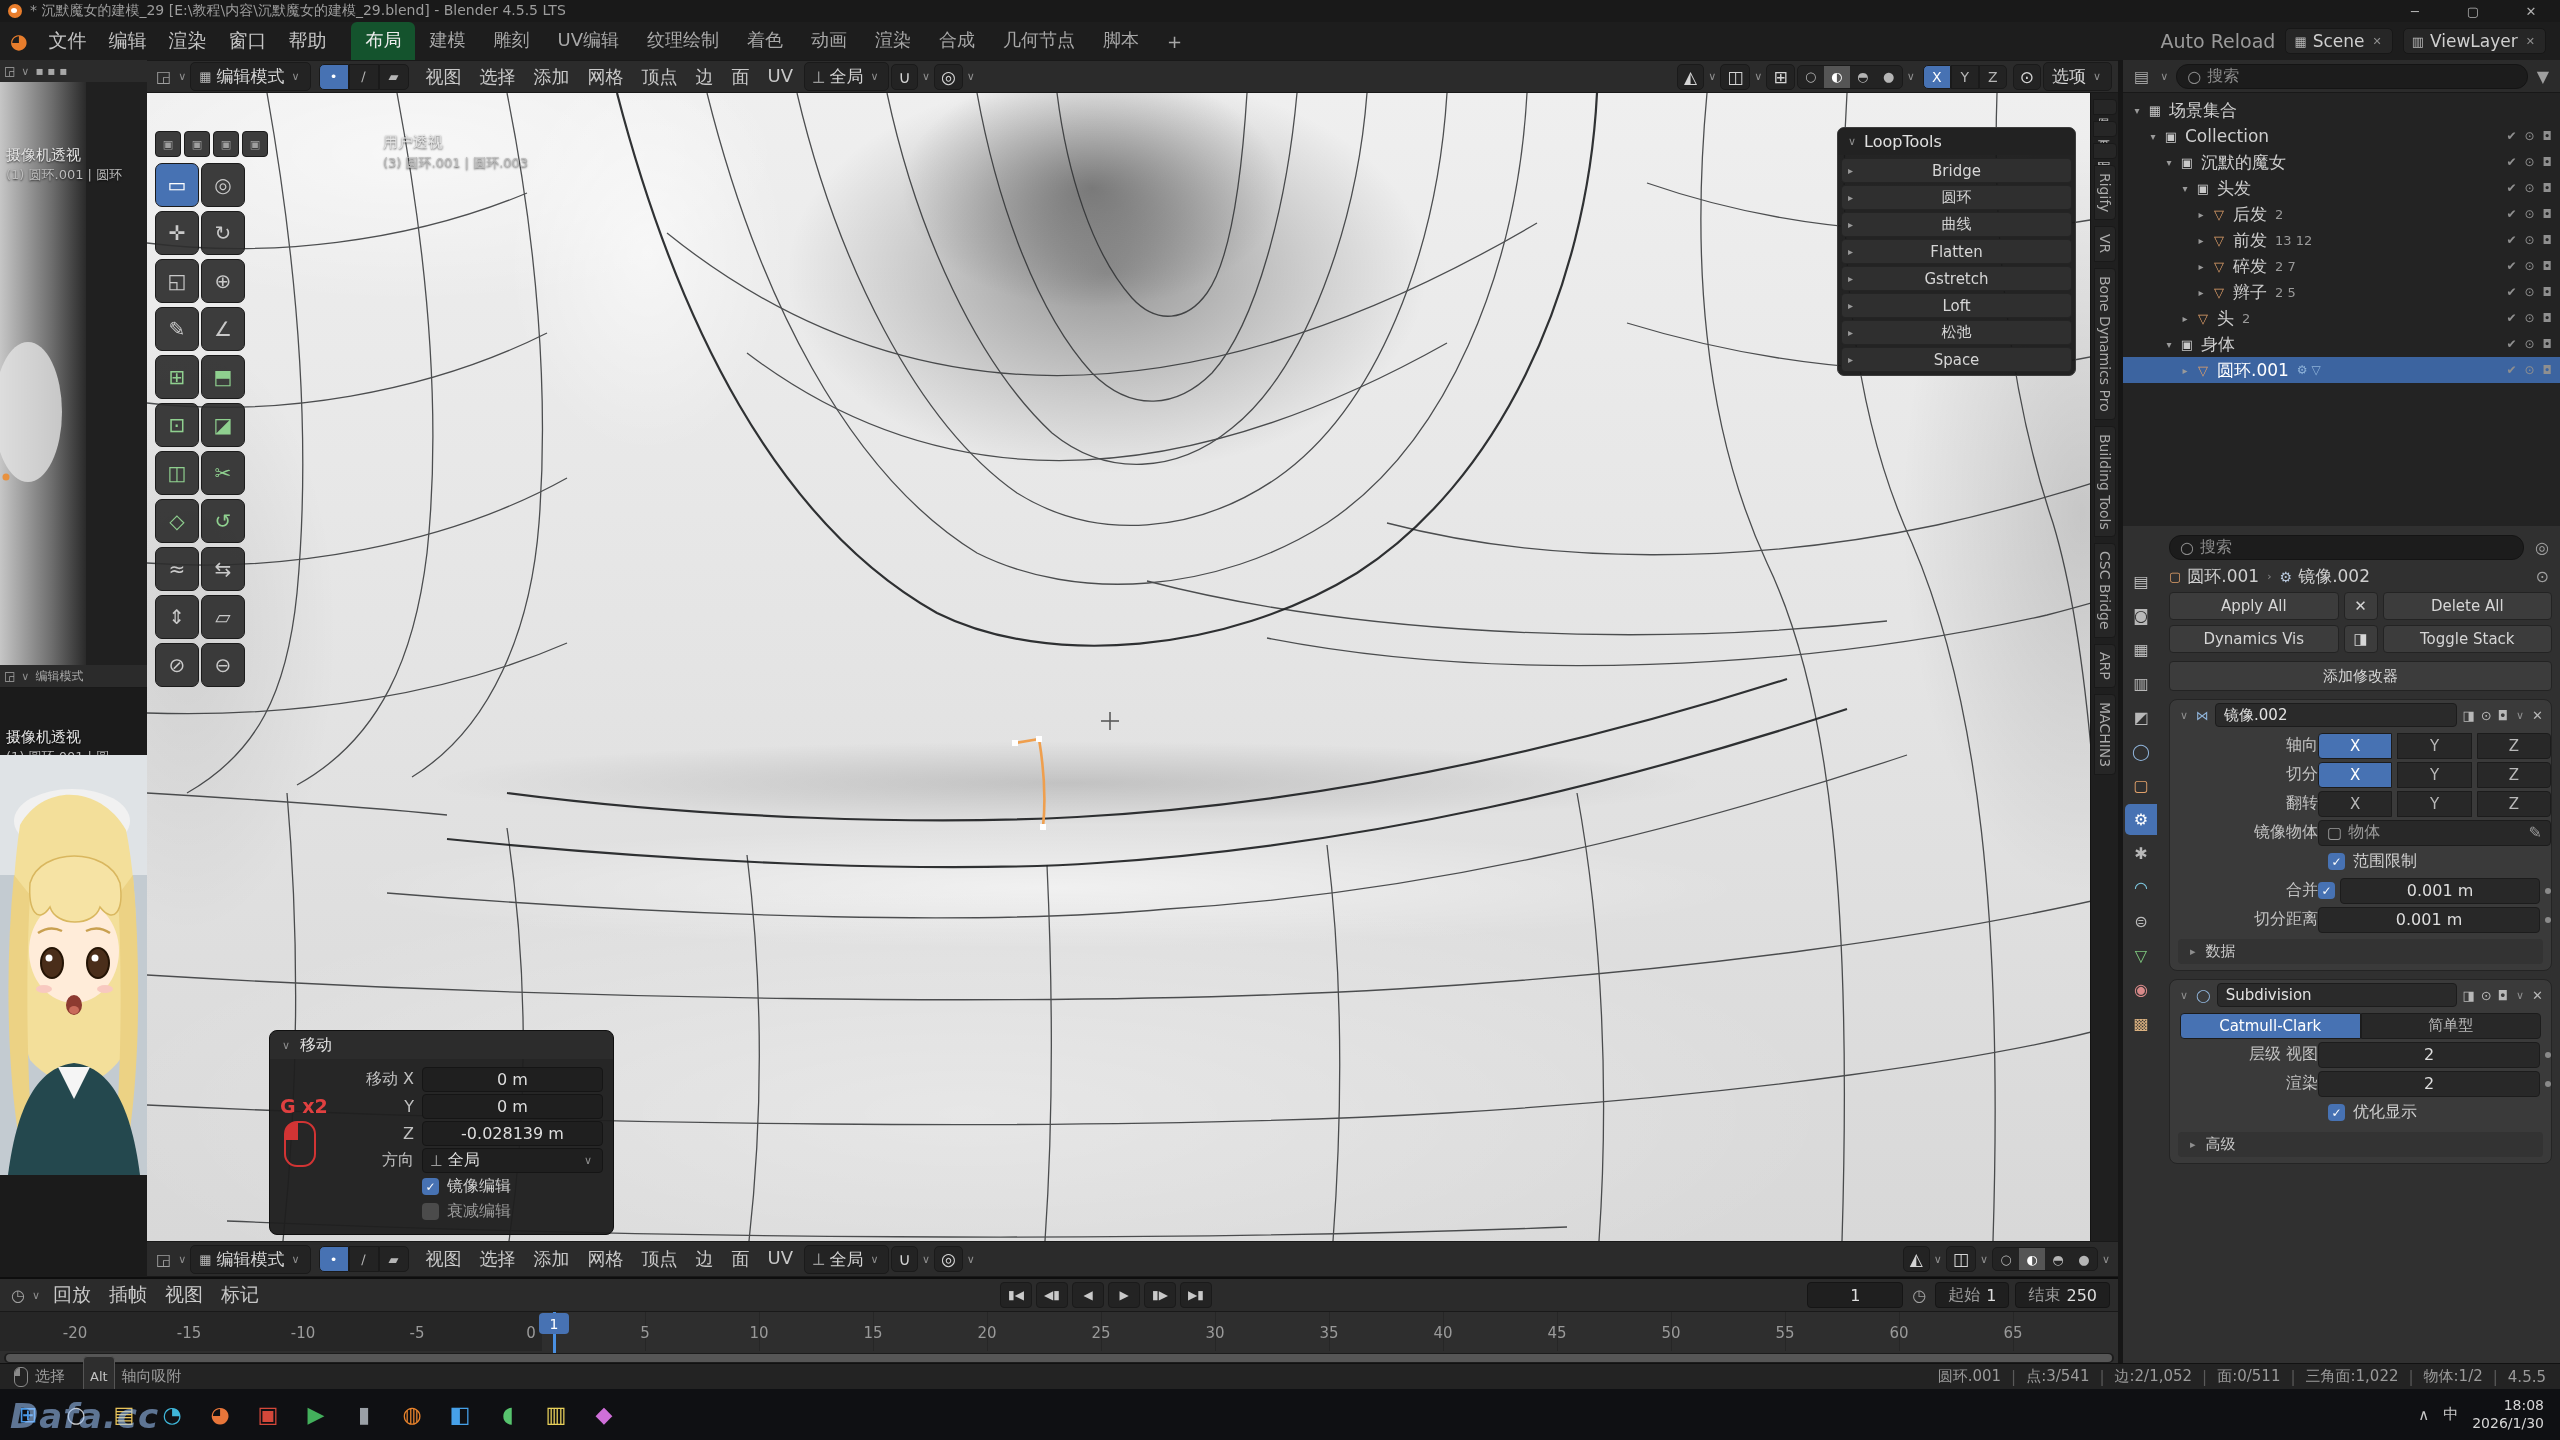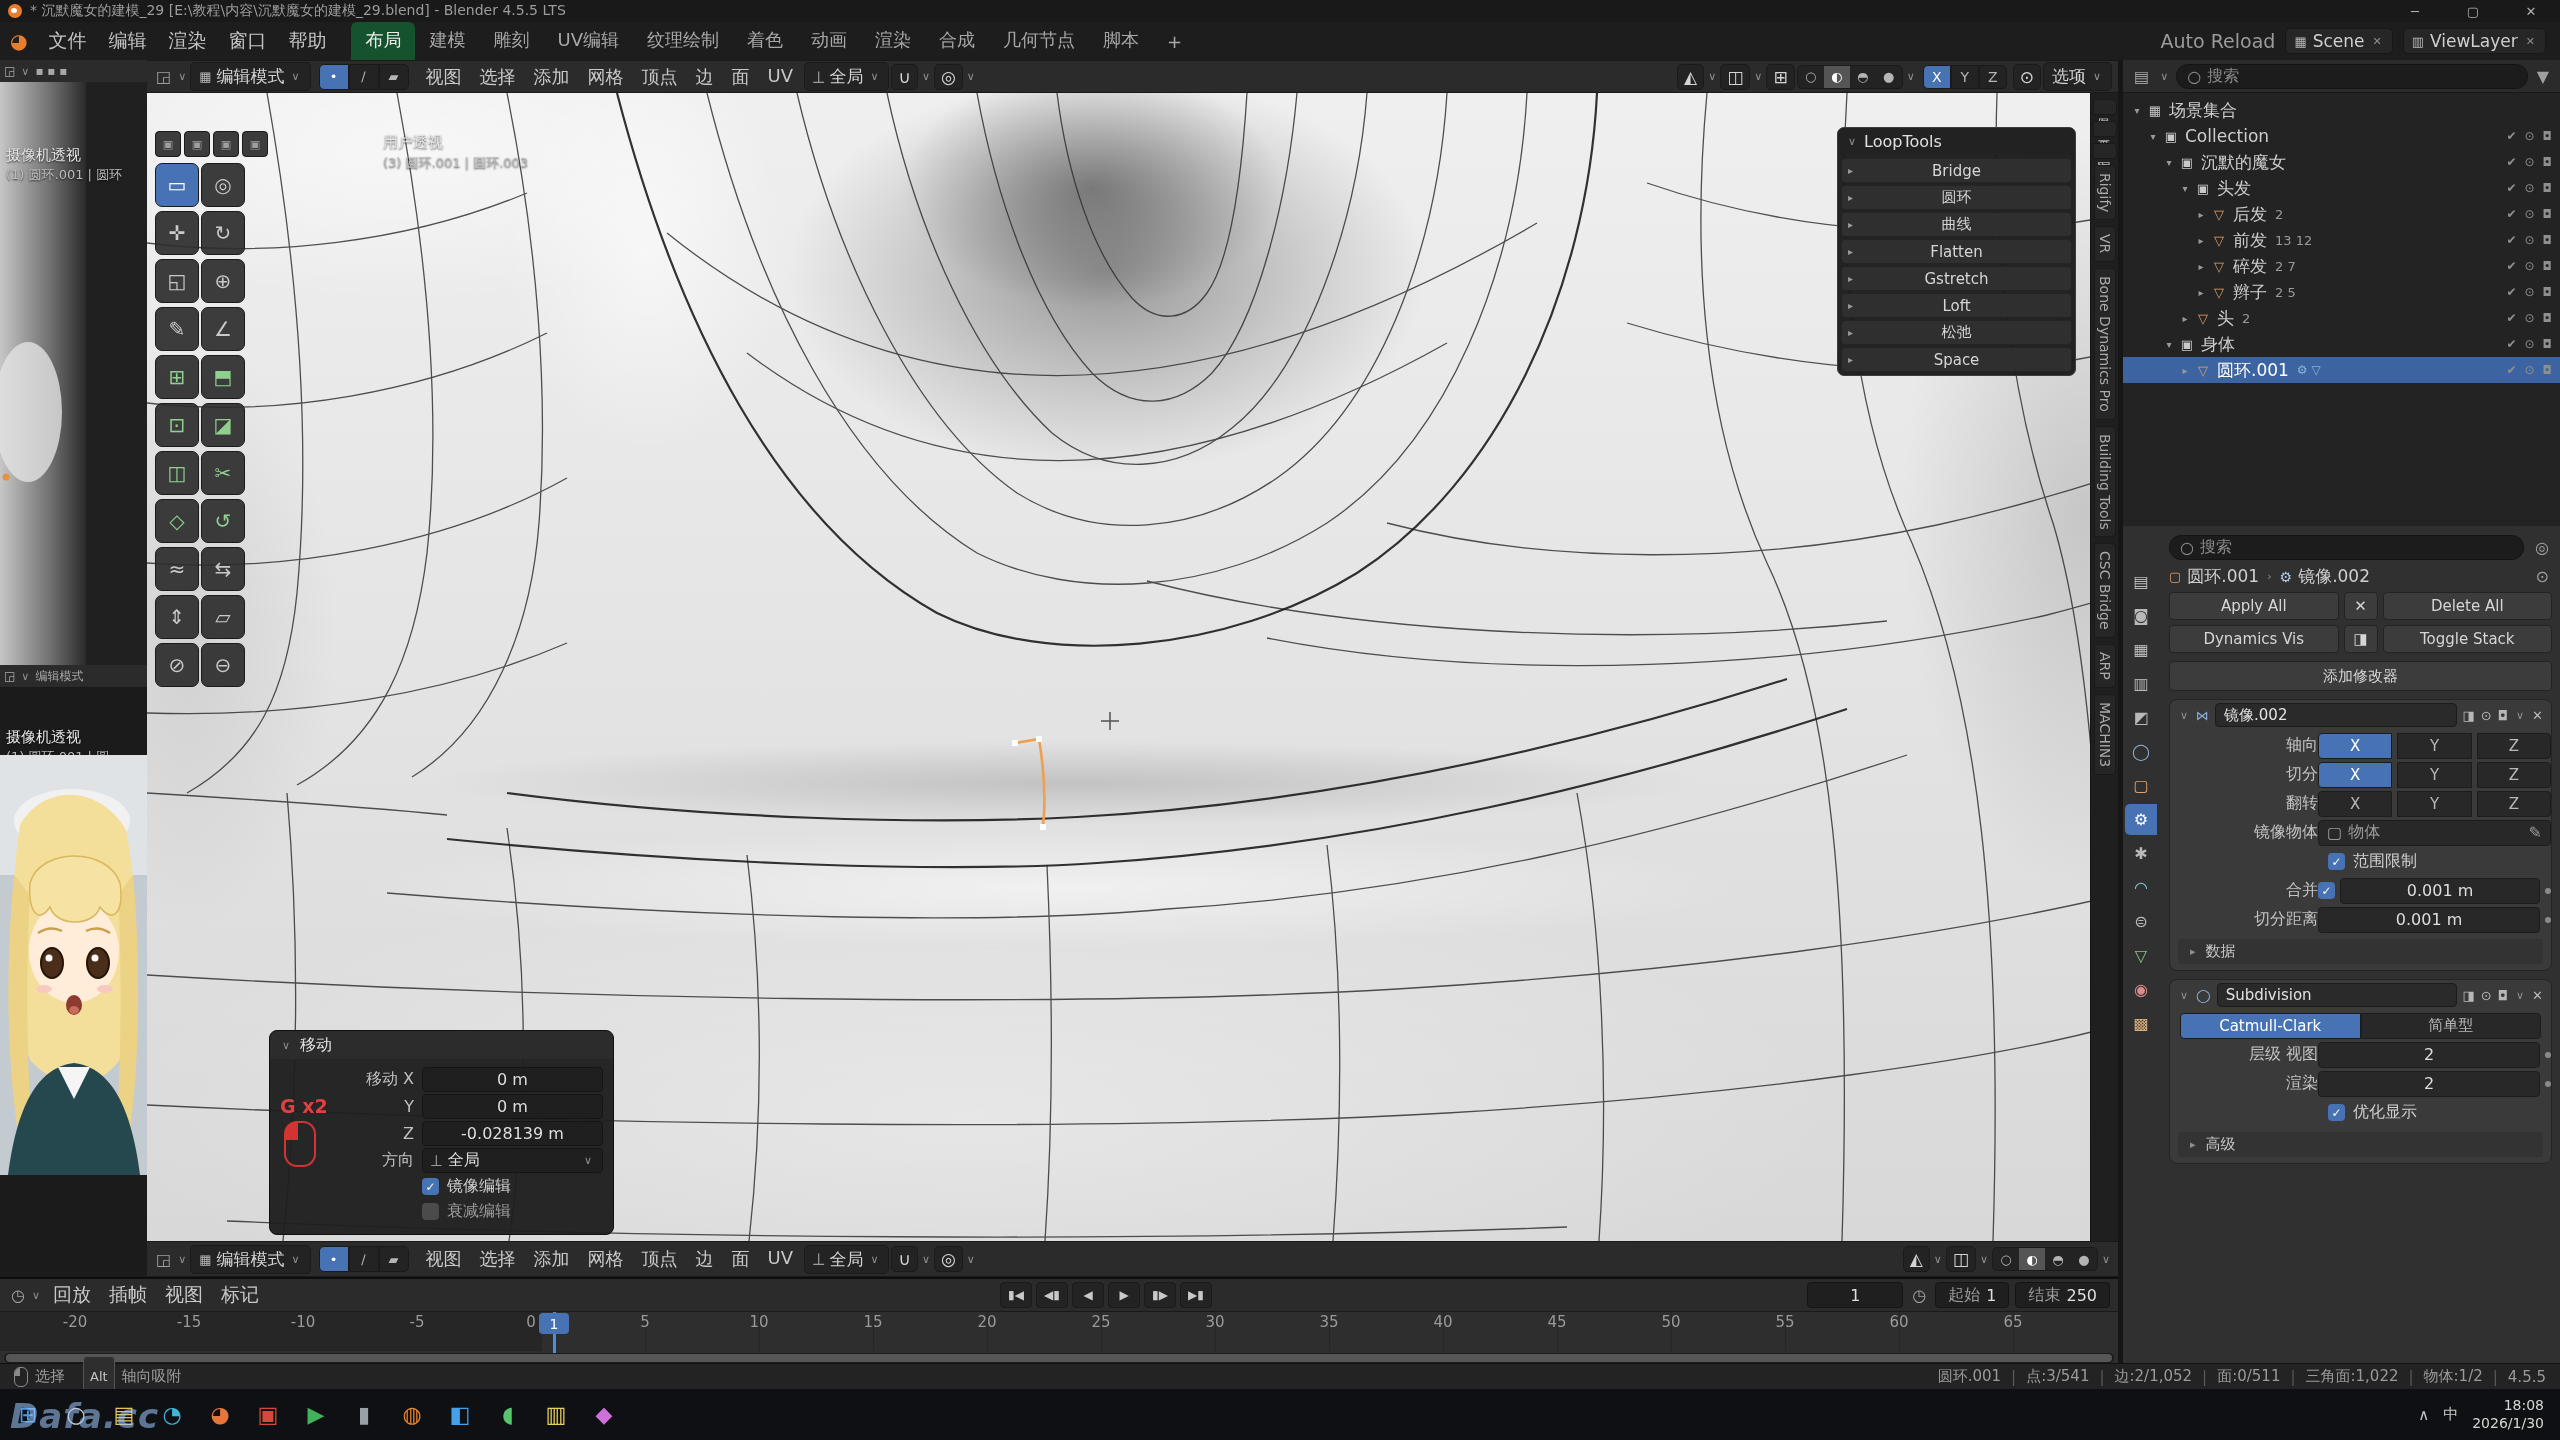--- a/index.html
+++ b/index.html
@@ -159,21 +159,21 @@
   .tl-header{position:absolute;left:0;top:0;width:100%;height:33px;background:#2b2b2b;border-bottom:1px solid #191919;
      display:flex;align-items:center;gap:2px;padding:0 8px;box-sizing:border-box;}
   .transport{position:absolute;left:1000px;display:flex;gap:4px;}
   .tp-btn{width:30px;height:24px;background:#232323;border:1px solid #1a1a1a;border-radius:4px;
      display:flex;align-items:center;justify-content:center;color:#c9c9c9;font-size:12px;}
   .tl-fields{margin-left:auto;display:flex;gap:6px;align-items:center;}
   .tl-fld{background:#1f1f1f;border:1px solid #151515;border-radius:4px;height:24px;display:flex;
      align-items:center;justify-content:center;gap:6px;padding:0 12px;color:#dedede;font-size:16px;}
   .tl-ruler{position:absolute;left:0;top:33px;width:100%;height:53px;background:#2e2e2e;overflow:hidden;}
   .tl-line{position:absolute;top:0;bottom:14px;width:1px;background:#262626;}
-  .tl-num{position:absolute;top:1px;transform:translateX(-50%);font-size:15px;color:#9a9a9a;}
+  .tl-num{position:absolute;top:12px;transform:translateX(-50%);font-size:15px;color:#9a9a9a;}
   .tl-before{position:absolute;left:0;top:0;width:542px;bottom:14px;background:rgba(0,0,0,.16);}
   .playhead-line{position:absolute;left:553px;top:0;bottom:12px;width:2.5px;background:#4a90e2;}
   .playhead-badge{position:absolute;left:539px;top:1px;width:30px;height:21px;background:#4772b3;border-radius:4px;
      color:#fff;font-size:14px;display:flex;align-items:center;justify-content:center;}
   .tl-scroll{position:absolute;left:4px;right:4px;bottom:2px;height:10px;background:#1c1c1c;border-radius:5px;}
   .tl-thumb{position:absolute;left:2px;right:2px;top:1px;bottom:1px;background:#565656;border-radius:4px;}
 
   
   .statusbar{position:absolute;left:0;top:1363px;width:2560px;height:26px;background:#232323;border-top:1px solid #111;
      display:flex;align-items:center;font-size:15px;color:#9a9a9a;padding:0 14px;box-sizing:border-box;gap:18px;}

